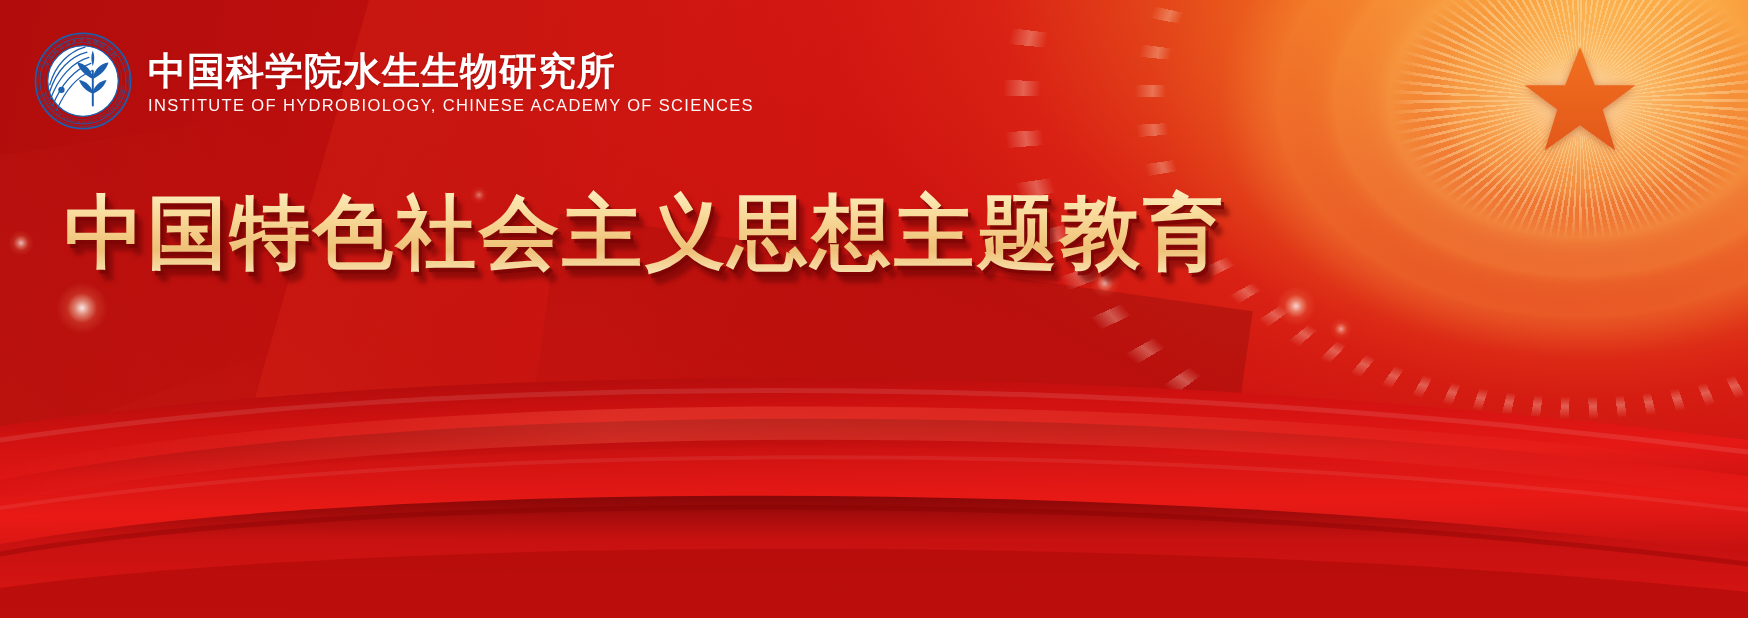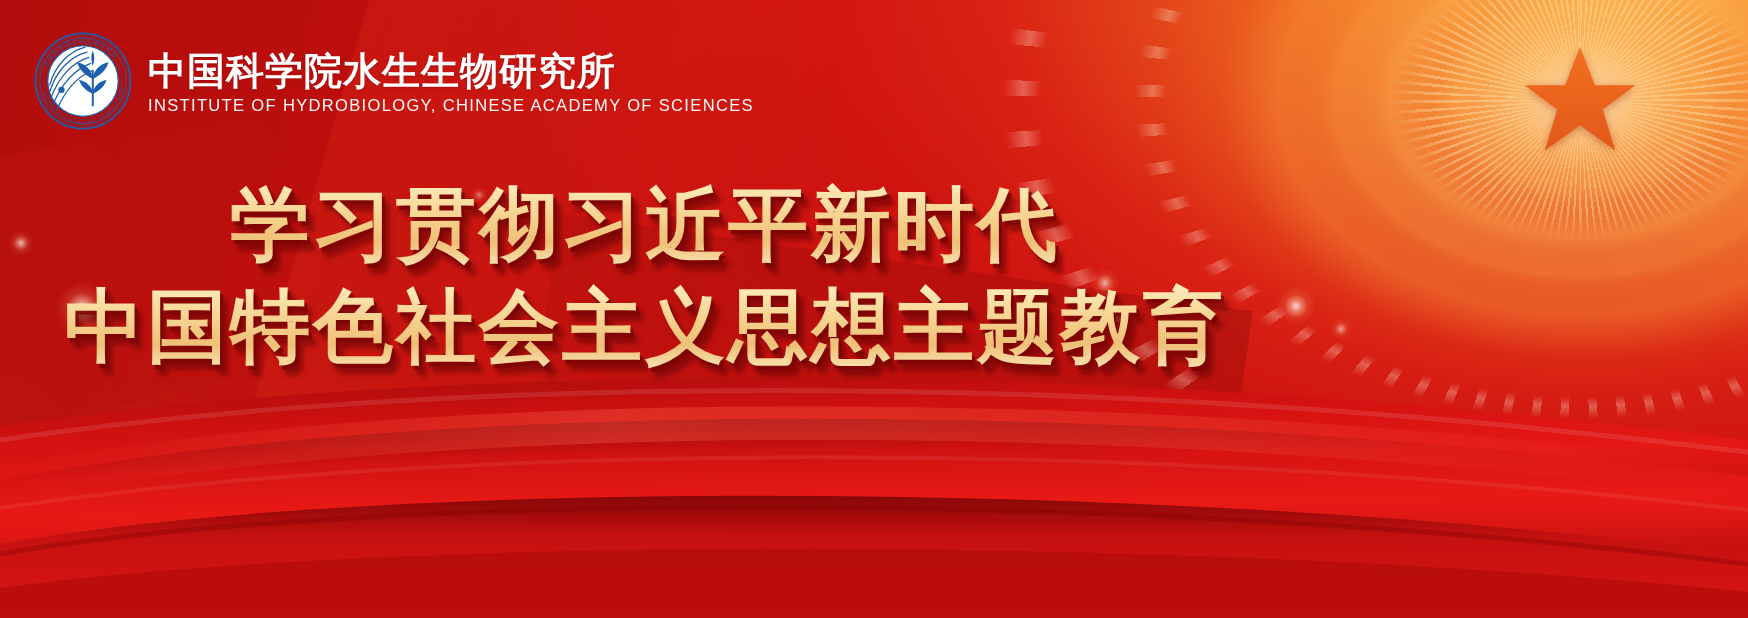--- a/index.html
+++ b/index.html
@@ -371,17 +371,16 @@
       </g>
     </svg>
 
     <div class="wordmarks">
       <div class="org-cn">中国科学院水生生物研究所</div>
       <div class="org-en">INSTITUTE OF HYDROBIOLOGY, CHINESE ACADEMY OF SCIENCES</div>
     </div>
   </div>
 
   <div class="headline">
-    <div class="headline-line l1">学习贯彻习近平新时代</div>
     <div class="headline-line l2">中国特色社会主义思想主题教育</div>
   </div>
 
 </div>
 
 </body></html>

